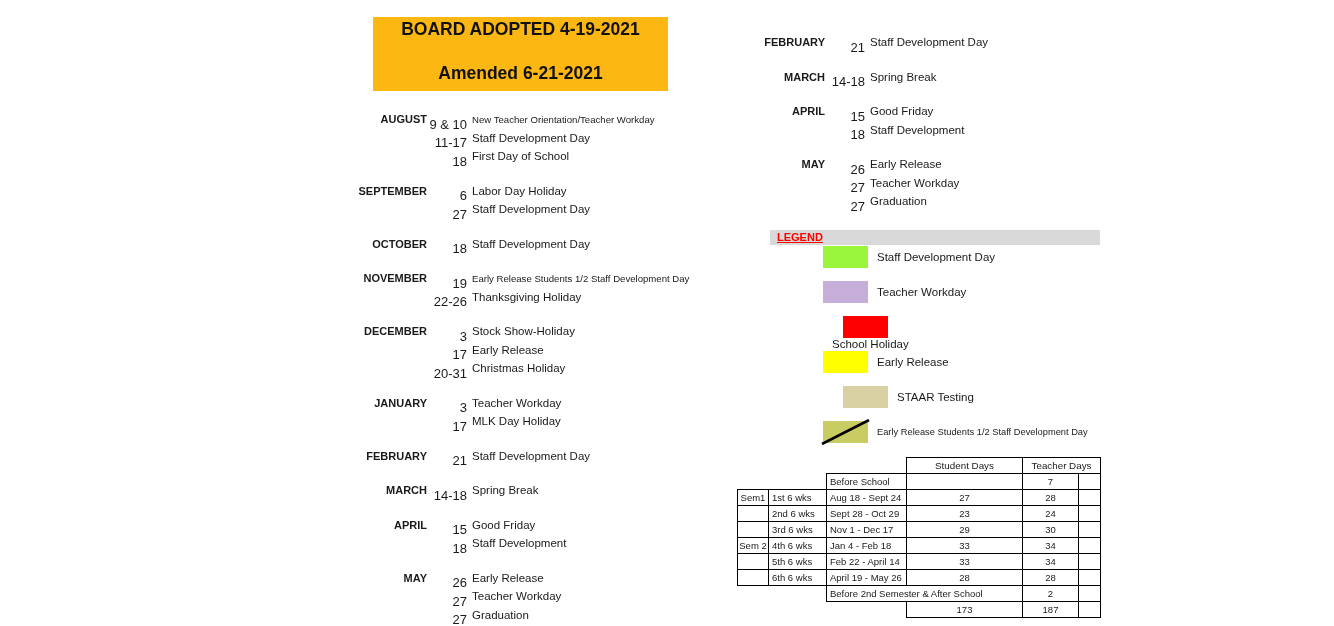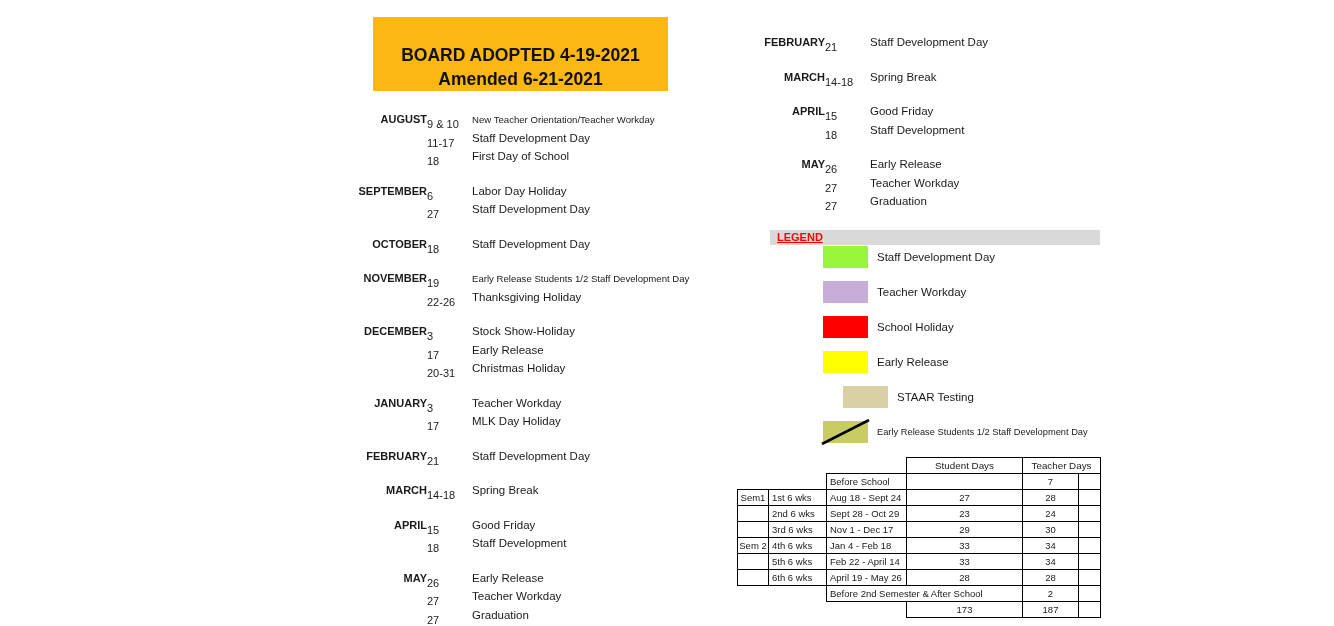--- a/index.html
+++ b/index.html
@@ -1,31 +1,31 @@
 <!DOCTYPE html>
 <html><head>
 <meta charset="utf-8">
 <style>
   html,body{margin:0;padding:0;background:#fff;}
   .page{position:relative;width:1334px;height:626px;background:#ffffff;overflow:hidden;
         font-family:"Liberation Sans",sans-serif;color:#1a1a1a;}
 
   
   .adopted-box{position:absolute;left:373px;top:17px;width:295px;height:74px;
-               display:flex;flex-direction:column;justify-content:flex-end;text-align:center;
-               font-weight:bold;font-size:17.5px;line-height:24px;color:#111;}
+               display:flex;flex-direction:column;justify-content:flex-start;text-align:center;
+               font-weight:bold;font-size:17.5px;line-height:24px;color:#111;gap:20px;}
 
   
   .cal-col{position:absolute;}
   #left-col{left:200px;top:110px;width:520px;}
   #right-col{left:598px;top:33px;width:520px;}
   .month-block{margin-bottom:16px;}
   .event-row{display:flex;height:18.5px;align-items:center;}
   .month-cell{width:227px;text-align:right;font-weight:bold;font-size:11px;flex:none;}
-  .date-cell{width:40px;text-align:left;font-size:11px;flex:none;margin-top:10px;}
+  .date-cell{width:40px;text-align:right;font-size:13px;flex:none;margin-top:10px;}
   .event-cell{padding-left:5px;font-size:11.5px;white-space:nowrap;}
   .event-cell.small{font-size:9.6px;}
 
   
   .legend{position:absolute;left:770px;top:230px;width:330px;height:220px;}
   .legend-bar{height:15px;background:#D9D9D9;font-size:11px;font-weight:bold;color:#FF0000;
               line-height:15px;padding-left:7px;box-sizing:border-box;}
   .legend-item{position:absolute;left:53px;display:flex;align-items:center;}
   .swatch{width:45px;height:22px;flex:none;position:relative;}
   .swatch svg{position:absolute;left:-2px;top:-2px;}
@@ -225,21 +225,21 @@
     </div>
     <div id="legend-items">
         <div class="legend-item" style="top: 16px;">
           <span class="swatch" style="background: rgb(153, 246, 61);"></span>
           <span class="legend-label">Staff Development Day</span>
         </div>
         <div class="legend-item" style="top: 51px;">
           <span class="swatch" style="background: rgb(199, 174, 216);"></span>
           <span class="legend-label">Teacher Workday</span>
         </div>
-        <div class="legend-item" style="top: 86px;">
+        <div class="legend-item" style="top: 86px; flex-direction: column;">
           <span class="swatch" style="background: rgb(254, 0, 0);"></span>
           <span class="legend-label">School Holiday</span>
         </div>
         <div class="legend-item" style="top: 121px;">
           <span class="swatch" style="background: rgb(255, 255, 0);"></span>
           <span class="legend-label">Early Release</span>
         </div>
         <div class="legend-item" style="top: 156px; padding-left: 20px;">
           <span class="swatch" style="background: rgb(217, 208, 163);"></span>
           <span class="legend-label">STAAR Testing</span>

